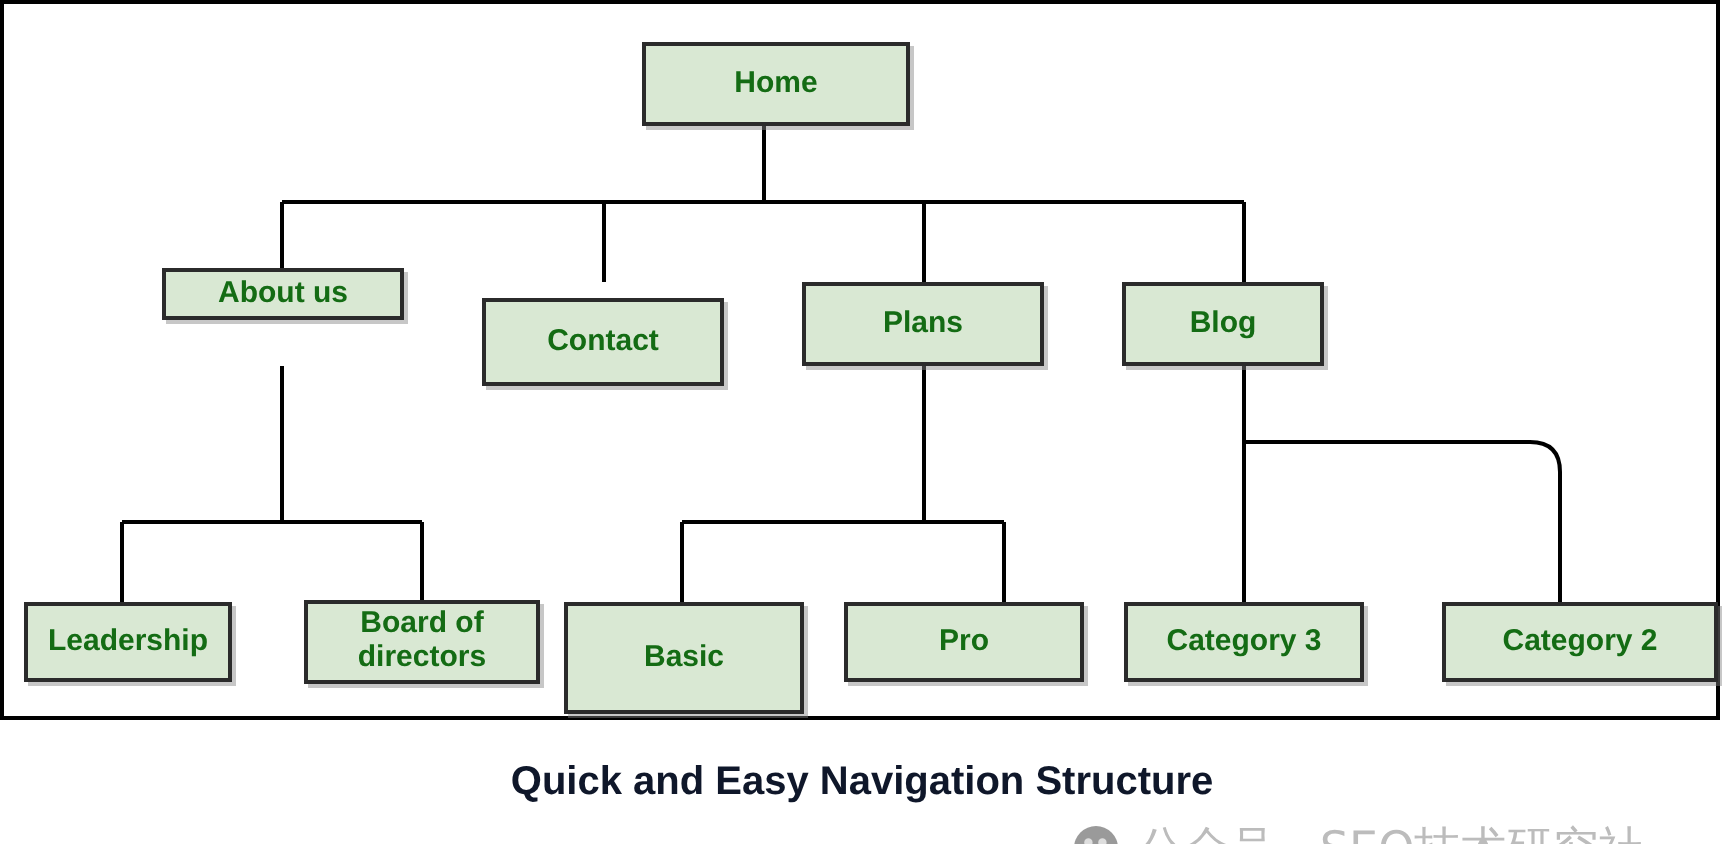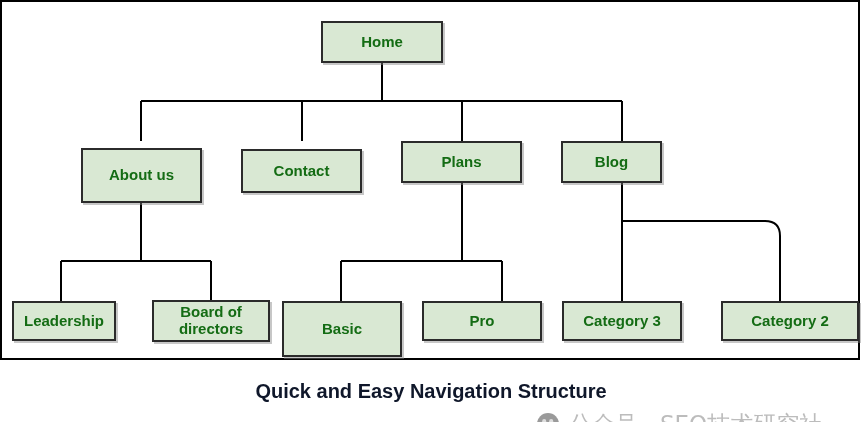--- a/index.html
+++ b/index.html
@@ -57,23 +57,23 @@
     <path d="M462 183 V261"></path>
     <path d="M341 261 H502"></path>
     <path d="M341 261 V301"></path>
     <path d="M502 261 V301"></path>
 
     <path d="M622 183 V301"></path>
     <path d="M622 221 H765 Q780 221 780 236 V301"></path>
   </g>
 </svg>
 
-<div class="node" style="left:321px;top:21px;width:122px;height:42px">Home</div>
+<div class="node" style="left:321px;top:21px;width:134px;height:42px">Home</div>
 
-<div class="node" style="left:81px;top:148px;width:121px;height:55px">About us</div>
+<div class="node" style="left:81px;top:134px;width:121px;height:26px">About us</div>
 
 <div class="node" style="left:241px;top:149px;width:121px;height:44px">Contact</div>
 
 <div class="node" style="left:401px;top:141px;width:121px;height:42px">Plans</div>
 
 <div class="node" style="left:561px;top:141px;width:101px;height:42px">Blog</div>
 
 <div class="node" style="left:12px;top:301px;width:104px;height:40px">Leadership</div>
 
 <div class="node" style="left:152px;top:300px;width:118px;height:42px">Board of directors</div>

